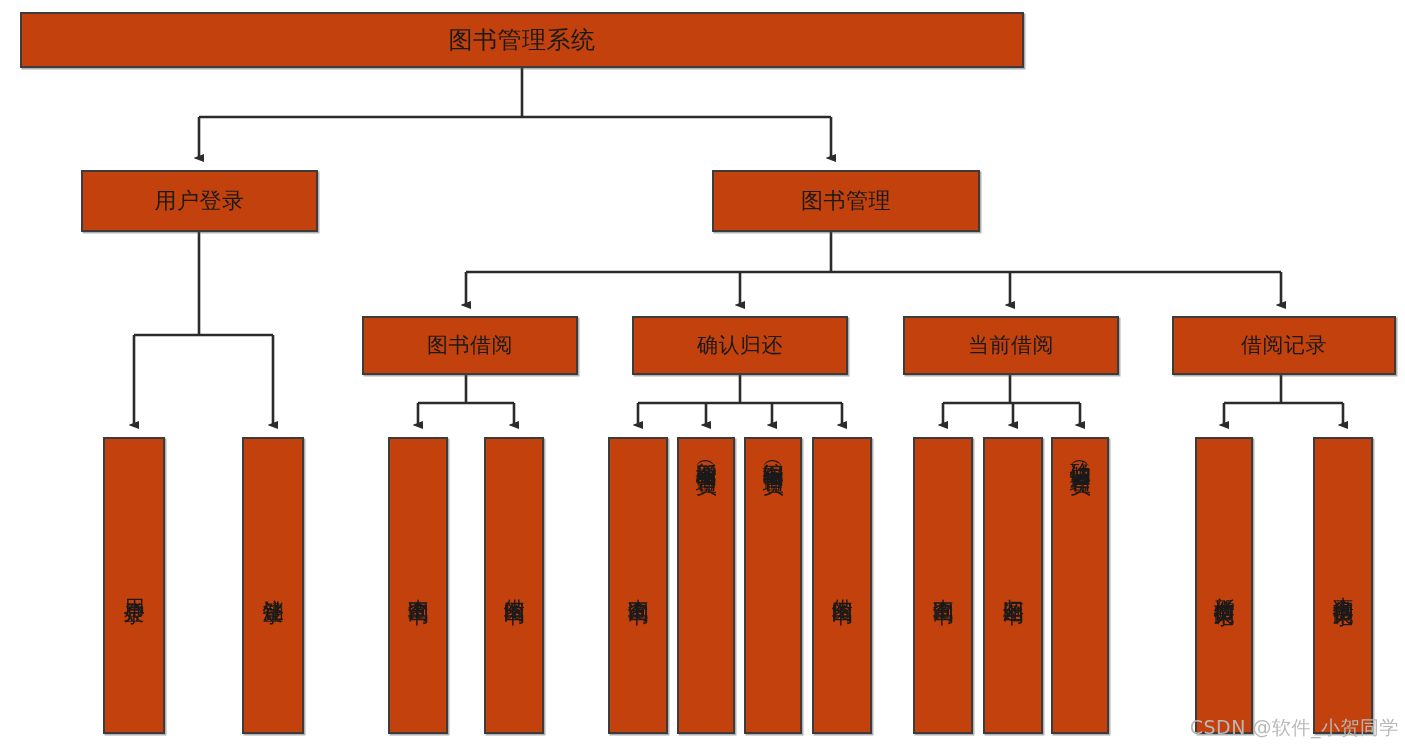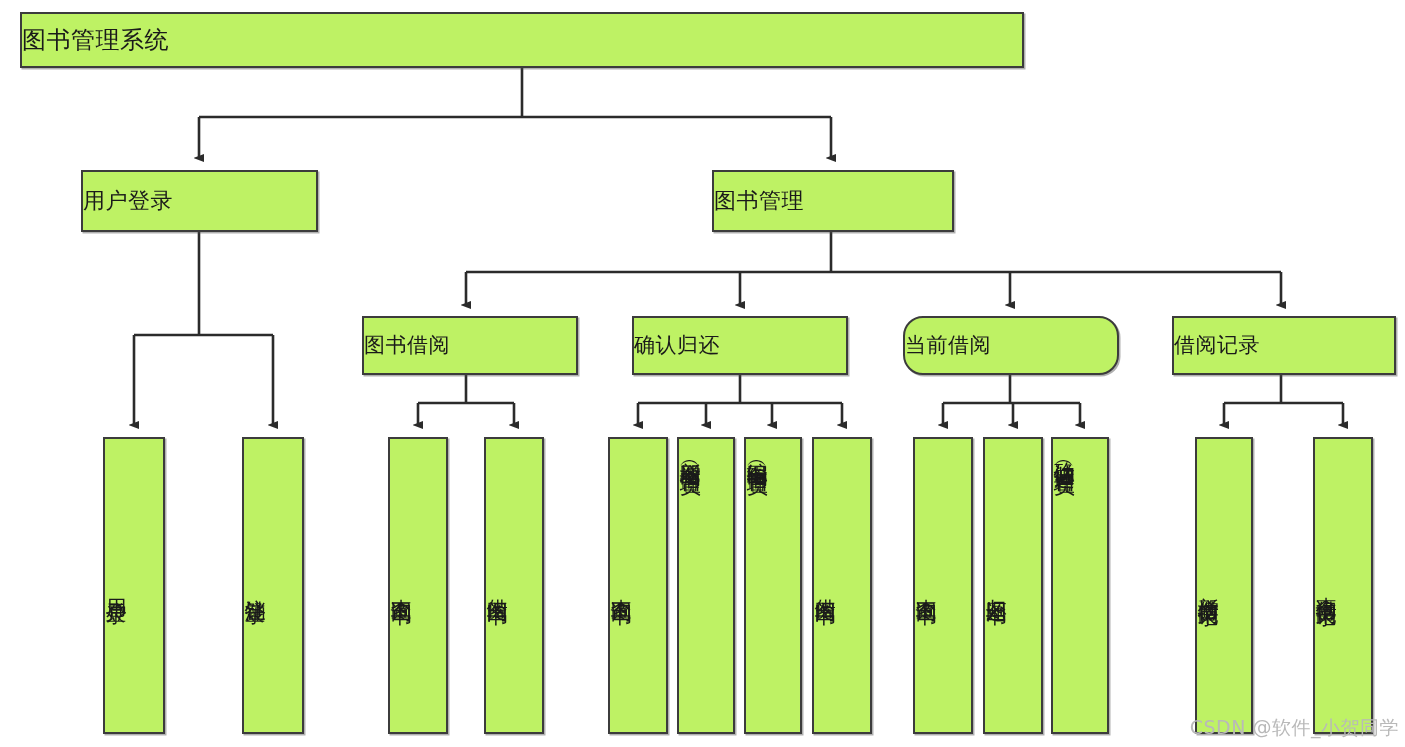--- a/index.html
+++ b/index.html
@@ -23,26 +23,26 @@
     position: absolute;
     left: 0;
     top: 0;
     width: 1405px;
     height: 747px;
     display: block;
   }
   .node-box {
     position: absolute;
     box-sizing: border-box;
-    background: #bef264;
+    background: #c2410c;
     border: 2px solid #3c3c3c;
     box-shadow: 1.5px 1.5px 0 rgba(80,80,80,0.45);
     display: flex;
     align-items: center;
-    justify-content: flex-start;
+    justify-content: center;
   }
   .node-label {
     color: #1a1a1a;
     text-align: center;
     line-height: 1.18;
     letter-spacing: 0.5px;
     white-space: pre-line;
   }
   .level-0 .node-label { font-size: 24px; }
   .level-1 .node-label { font-size: 22px; }
@@ -137,31 +137,31 @@
     </g>
   </svg>
 
   <div class="node-box level-0" style="left:20px; top:12px; width:1004px; height:56px;">
     <span class="node-label">图书管理系统</span>
   </div>
 
   <div class="node-box level-1" style="left:81px; top:170px; width:237px; height:62px;">
     <span class="node-label">用户登录</span>
   </div>
-  <div class="node-box level-1" style="left:712px; top:170px; width:242px; height:62px;">
+  <div class="node-box level-1" style="left:712px; top:170px; width:268px; height:62px;">
     <span class="node-label">图书管理</span>
   </div>
 
   <div class="node-box level-2" style="left:362px; top:316px; width:216px; height:59px;">
     <span class="node-label">图书借阅</span>
   </div>
   <div class="node-box level-2" style="left:632px; top:316px; width:216px; height:59px;">
     <span class="node-label">确认归还</span>
   </div>
-  <div class="node-box level-2" style="left:903px; top:316px; width:216px; height:59px;border-radius:20px;">
+  <div class="node-box level-2" style="left:903px; top:316px; width:216px; height:59px;">
     <span class="node-label">当前借阅</span>
   </div>
   <div class="node-box level-2" style="left:1172px; top:316px; width:224px; height:59px;">
     <span class="node-label">借阅记录</span>
   </div>
 
   <div class="node-box leaf compact" style="left:103px; top:437px; width:62px; height:297px;">
     <span class="node-label">用户登录</span>
   </div>
   <div class="node-box leaf compact" style="left:242px; top:437px; width:62px; height:297px;">

